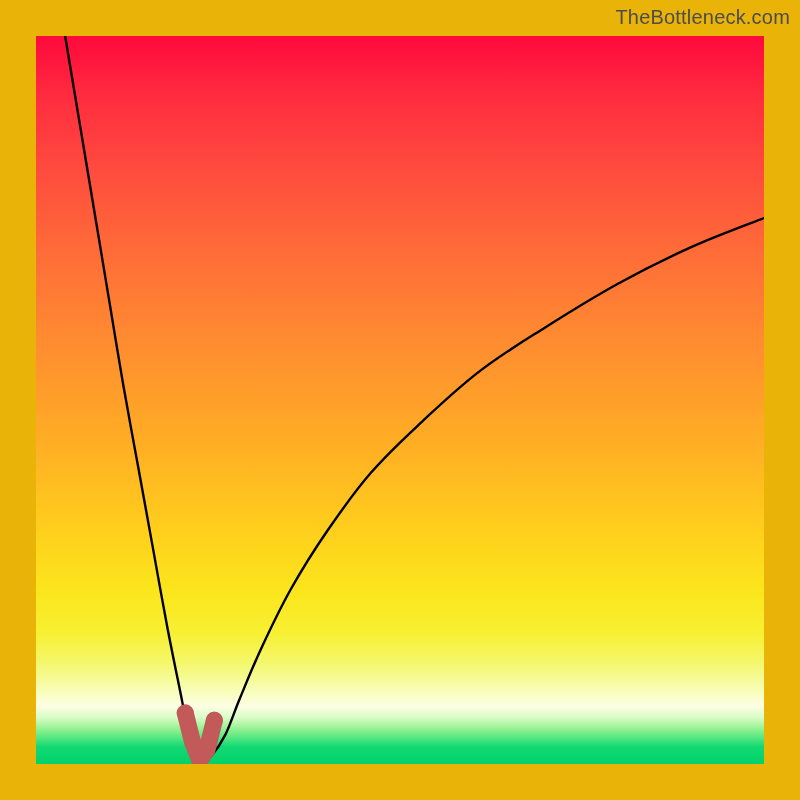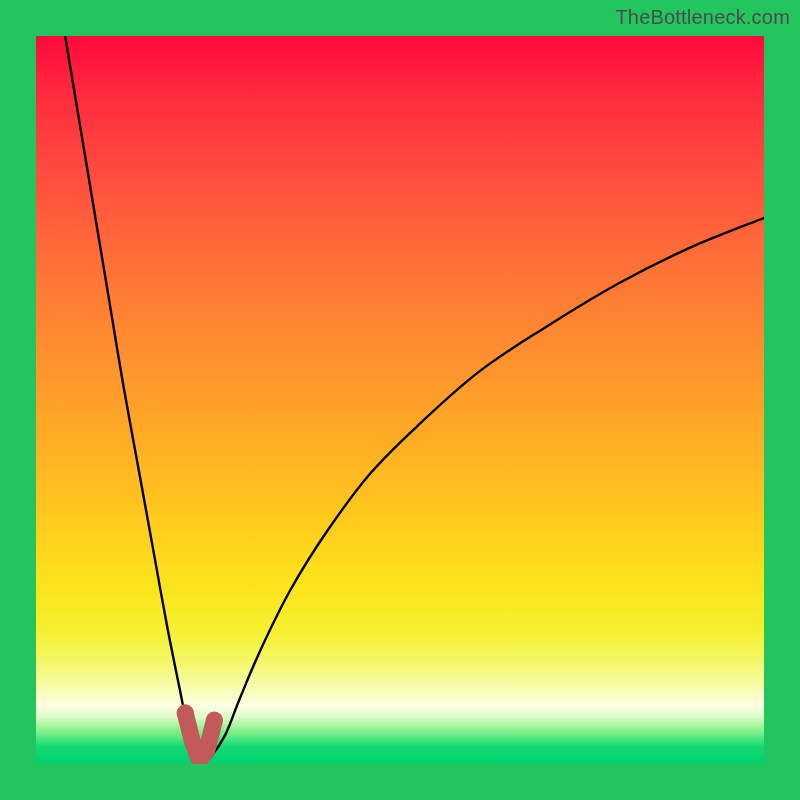--- a/index.html
+++ b/index.html
@@ -8,21 +8,21 @@
     width: 800px;
     height: 800px;
     overflow: hidden;
     background: #000;
     font-family: Arial, Helvetica, sans-serif;
   }
   .frame {
     position: relative;
     width: 800px;
     height: 800px;
-    background: #22c55e;
+    background: #eab308;
   }
   .chart-area {
     position: absolute;
     left: 36px;
     top: 36px;
     width: 728px;
     height: 728px;
     overflow: hidden;
   }
   .gradient {

